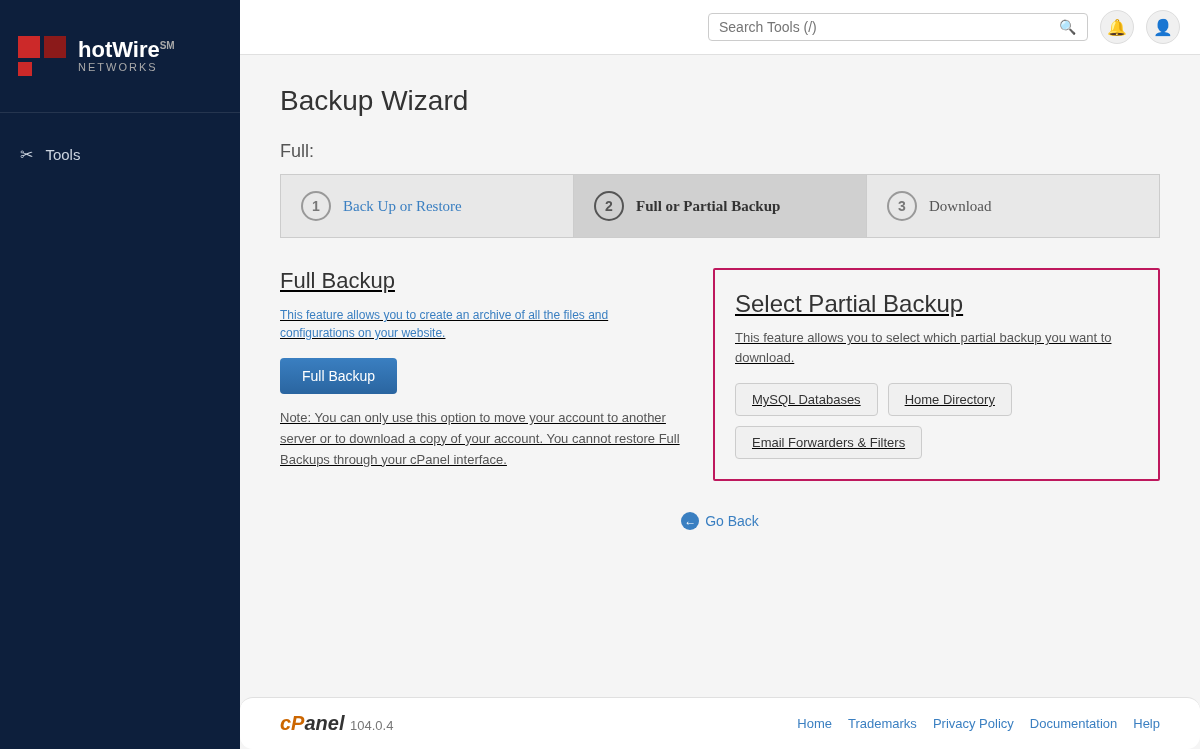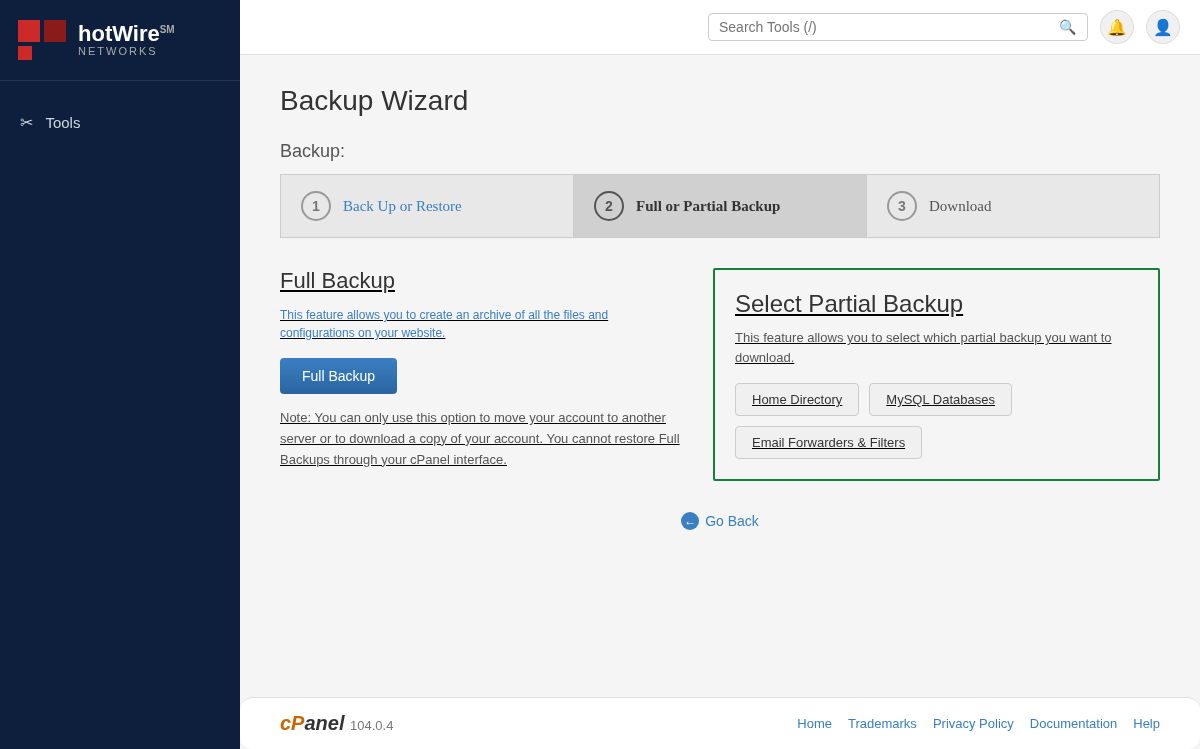--- a/index.html
+++ b/index.html
@@ -8,21 +8,21 @@
     
     .sidebar {
       width: 240px;
       min-width: 240px;
       background: #0d1f3c;
       display: flex;
       flex-direction: column;
       height: 749px;
     }
     .sidebar-logo {
-      padding: 20px 18px;
+      padding: 36px 18px;
       display: flex;
       align-items: center;
       gap: 12px;
       border-bottom: 1px solid rgba(255,255,255,0.1);
     }
     .logo-icon {
       display: flex;
       flex-direction: column;
       gap: 4px;
     }
@@ -233,21 +233,21 @@
     }
     .note-text {
       font-size: 13px;
       color: #555;
       line-height: 1.6;
     }
 
     
     .partial-backup {
       flex: 1;
-      border: 2px solid #15803d;
+      border: 2px solid #be185d;
       border-radius: 2px;
       padding: 20px;
     }
     .partial-title {
       font-size: 24px;
       color: #333;
       font-weight: 400;
       margin-bottom: 10px;
     }
     .partial-desc {
@@ -358,21 +358,21 @@
     <div class="search-box">
       <input type="text" placeholder="Search Tools (/)" style="">
       <button class="search-icon-btn">🔍</button>
     </div>
     <div class="topbar-icon">🔔</div>
     <div class="topbar-icon">👤</div>
   </div>
 
   <div class="page-content">
     <h1 class="page-title">Backup Wizard</h1>
-    <div class="steps-label">Backup:</div>
+    <div class="steps-label">Full:</div>
 
     <div class="steps-bar">
       <div class="step">
         <div class="step-num">1</div>
         <span class="step-label">Back Up or Restore</span>
       </div>
       <div class="step active">
         <div class="step-num">2</div>
         <span class="step-label">Full or Partial Backup</span>
       </div>
@@ -390,22 +390,22 @@
         <button class="btn-full-backup">Full Backup</button>
         <p class="note-text">
           <span>Note: You can only use this option to move your account to another server or to download a copy of your account. You cannot restore Full Backups through your cPanel interface.</span>
         </p>
       </div>
 
       <div class="partial-backup">
         <h2 class="partial-title">Select Partial Backup</h2>
         <p class="partial-desc">This feature allows you to select which partial backup you want to download.</p>
         <div class="partial-buttons">
+          <button class="btn-partial">MySQL Databases</button>
           <button class="btn-partial">Home Directory</button>
-          <button class="btn-partial">MySQL Databases</button>
           <button class="btn-partial">Email Forwarders &amp; Filters</button>
         </div>
       </div>
     </div>
 
     <div class="go-back-row">
       <a class="go-back-link" href="#">
         <span class="go-back-icon">←</span>
         <span>Go Back</span>
       </a>

